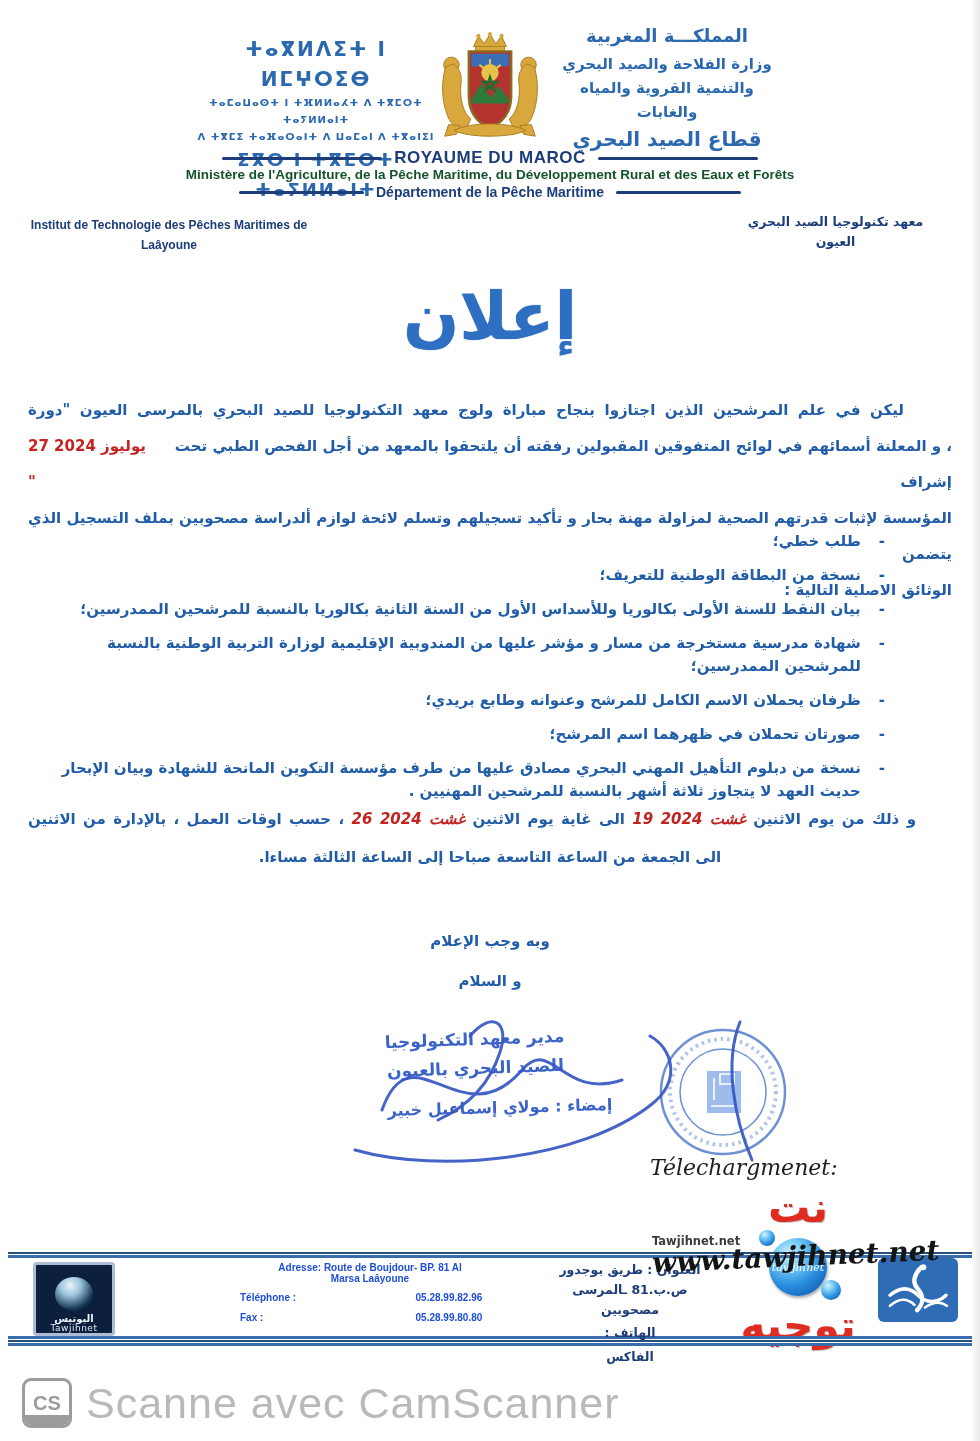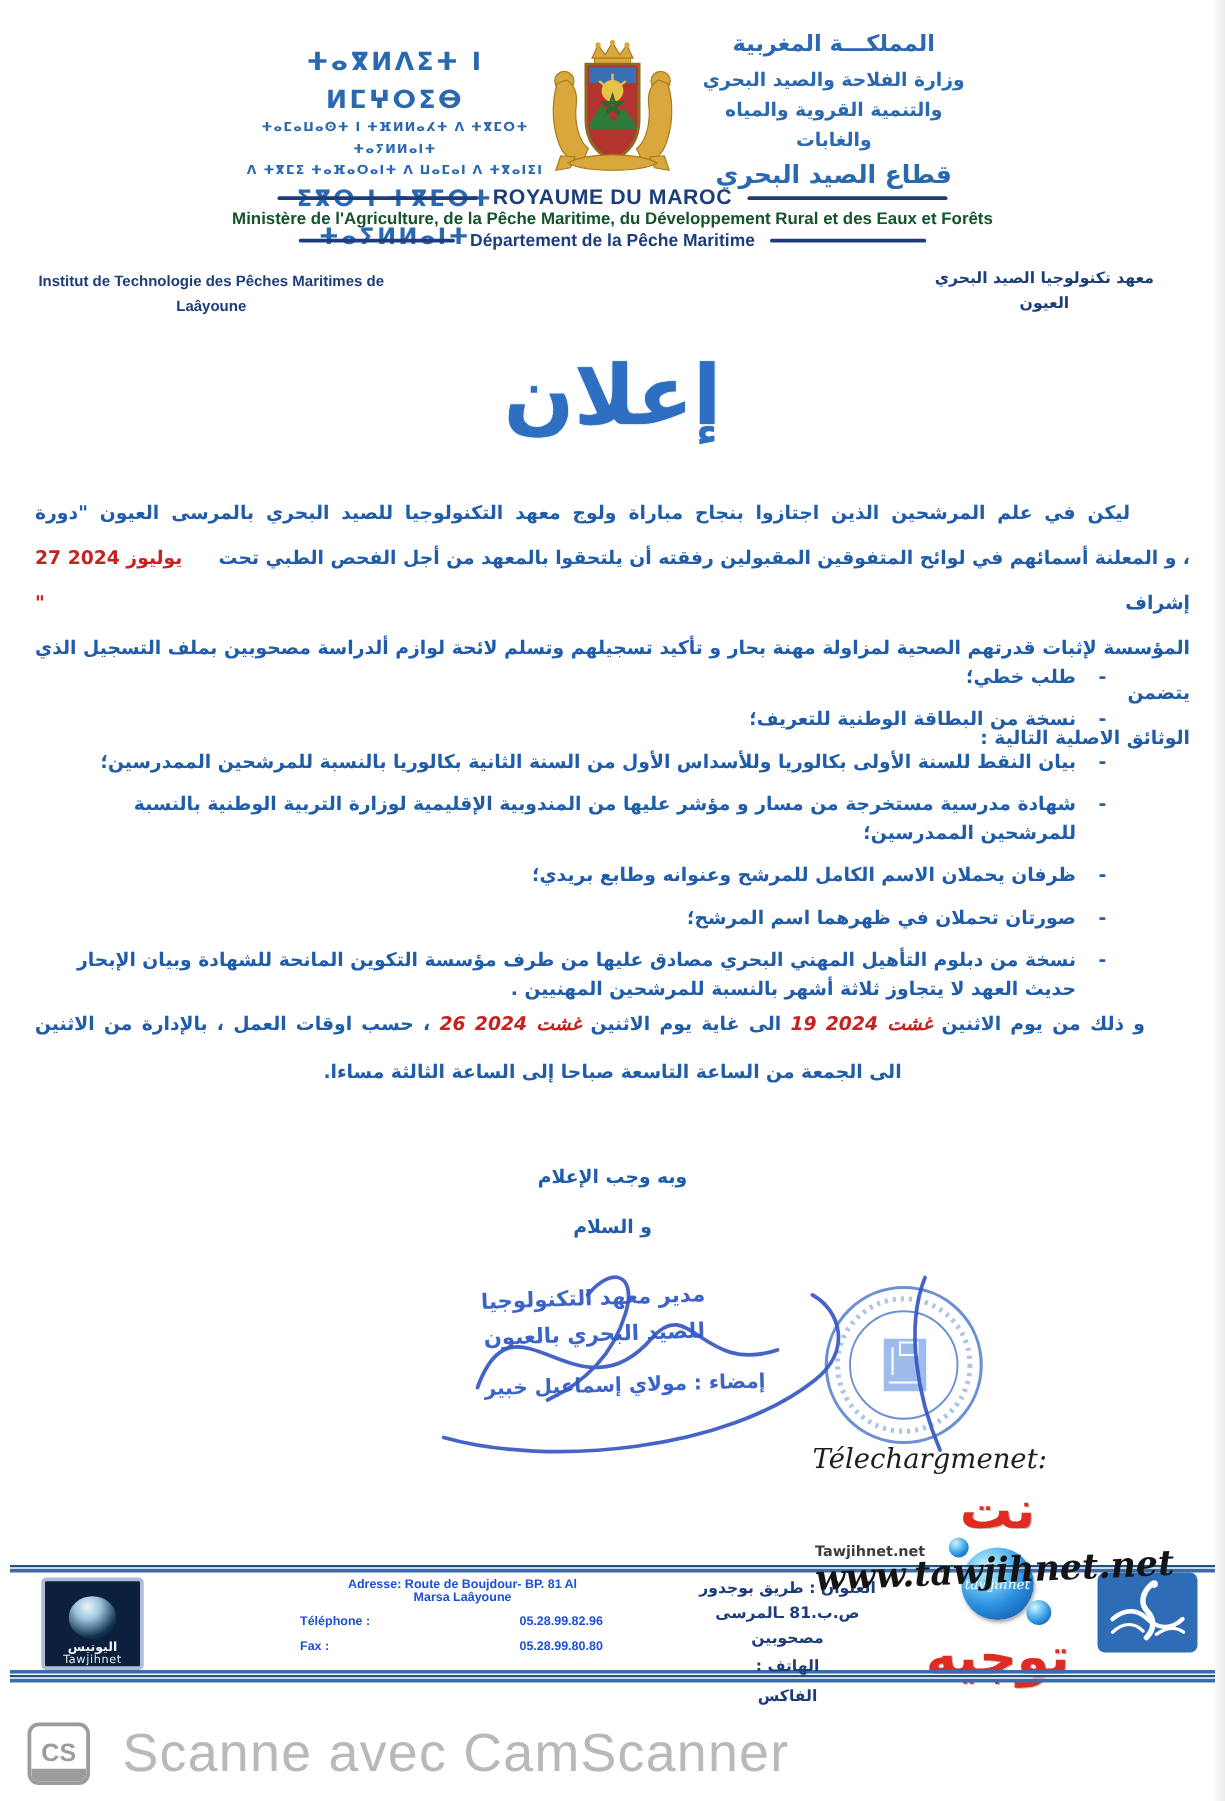--- a/index.html
+++ b/index.html
@@ -77,21 +77,21 @@
   .f-fr{left:200px;top:1262px;width:340px;font-family:"Liberation Sans",sans-serif;font-weight:bold;
         font-size:10px;color:#1d4ed8;z-index:5;}
   .f-fr .row{display:flex;}
   .f-lab{width:130px;padding-left:40px;}
   .f-val{width:140px;text-align:left;padding-left:60px;}
   .f-ar{left:545px;top:1260px;width:170px;direction:rtl;text-align:center;font-weight:bold;font-size:12.5px;
         color:#1c3d7a;line-height:20px;z-index:5;}
   .port-box{left:878px;top:1258px;width:80px;height:64px;background:#2e6cb5;border-radius:6px;z-index:5;
             display:flex;align-items:center;justify-content:center;}
   
-  .cs-wrap{left:22px;top:1378px;display:flex;align-items:center;gap:26px;}
+  .cs-wrap{left:22px;top:1378px;display:flex;align-items:center;gap:14px;}
   .cs-badge{width:44px;height:44px;border:3px solid #9c9c9c;border-radius:9px;display:flex;flex-direction:column;
             align-items:center;justify-content:center;color:#9c9c9c;font-weight:bold;font-size:20px;
             font-family:"Liberation Sans",sans-serif;position:relative;overflow:hidden;}
   .cs-badge::after{content:"";position:absolute;bottom:0;left:0;width:100%;height:10px;background:#9c9c9c;}
   .cs-text{font-family:"Liberation Sans",sans-serif;font-size:43px;color:#b9b9b9;letter-spacing:1px;}
 </style>
 </head>
 <body>
 
 <div class="page">

